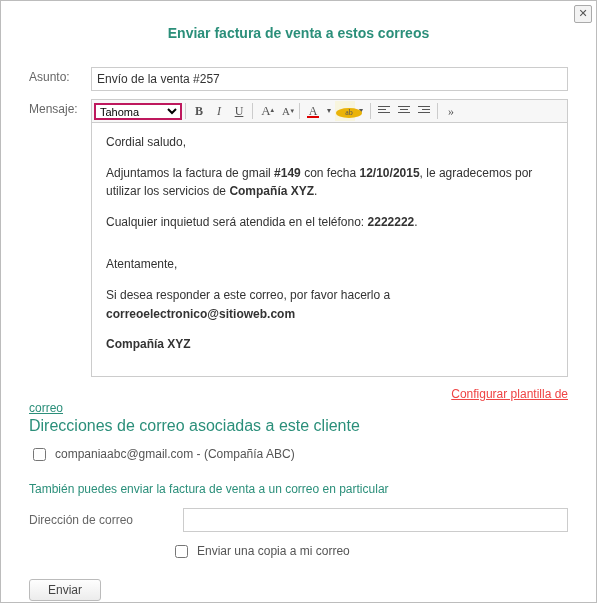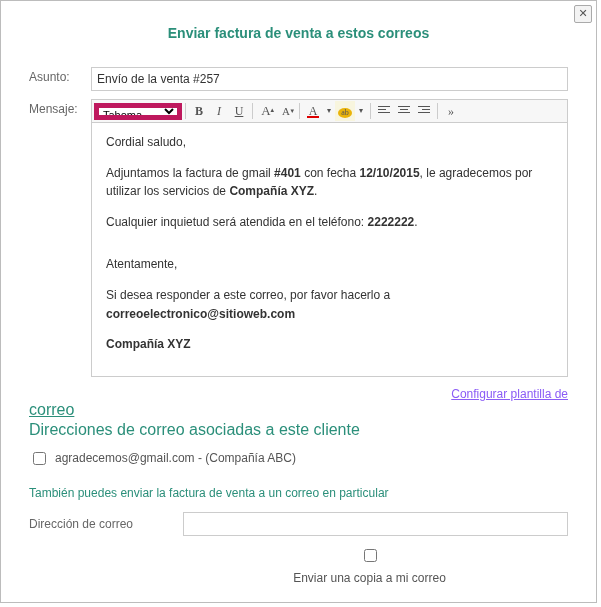--- a/index.html
+++ b/index.html
@@ -66,21 +66,21 @@
     border: 1px solid #ccc;
     background: #f7f7f7;
     display: flex;
     align-items: center;
     gap: 0;
     padding: 1px 2px;
     height: 20px;
   }
   .toolbar .font-select {
     font-size: 11px;
-    border: 5px solid #be185d;
+    border: 2px solid #be185d;
     background: #fff;
     height: 17px;
     width: 88px;
   }
   .tbtn {
     width: 18px;
     height: 18px;
     line-height: 18px;
     text-align: center;
     color: #555;
@@ -96,21 +96,21 @@
     background: #ccc;
     margin: 0 3px;
   }
   .tbtn.bigA { font-size: 13px; font-family: Tahoma; position:relative;}
   .tbtn.bigA .arrow-up{ position:absolute; top:-1px; right:1px; font-size:7px;}
   .tbtn.smallA { font-size: 11px; font-family: Tahoma; position:relative;}
   .tbtn.smallA .arrow-dn{ position:absolute; bottom:0; right:1px; font-size:7px;}
   .tbtn.fontcolor { position: relative; }
   .tbtn.fontcolor .bar { position:absolute; left:3px; right:3px; bottom:2px; height:2px; background:#d00; }
   .tbtn.hilite { position: relative; background:#ffeb3b22;}
-  .tbtn.hilite .circ { display:inline-block; width:14px; height:10px; border-radius:50%; background:#eab308; line-height:10px; font-size:8px; text-align:center; color:#555;}
+  .tbtn.hilite .circ { display:inline-block; width:26px; height:10px; border-radius:50%; background:#eab308; line-height:10px; font-size:8px; text-align:center; color:#555;}
   .tbtn.drop { width: 10px; font-size: 8px; }
   .tbtn .bars { display:inline-block; width:12px;}
   .tbtn .bars span{ display:block; height:1px; background:#555; margin:2px 0;}
   .tbtn.left .bars span:nth-child(2){ width:70%; }
   .tbtn.center .bars span:nth-child(2){ width:70%; margin-left:auto; margin-right:auto;}
   .tbtn.right .bars span:nth-child(2){ width:70%; margin-left:auto;}
   .tbtn.dbl { font-size:12px; line-height:18px; color:#555; }
   .editor-body {
     border: 1px solid #ccc;
     border-top: none;
@@ -118,21 +118,21 @@
     min-height: 214px;
     font-family: Tahoma, Arial, sans-serif;
     font-size: 12px;
     color: #333;
     line-height: 1.55;
   }
   .editor-body p { margin: 0 0 12px 0;}
   .link-row a, a.link {
     color: #2b8f7a;
     text-decoration: underline;
-    font-size: 16px;
+    font-size: 12px;
   }
   .sub-label {
     color: #2b8f7a;
     margin: 2px 0 10px 0;
     font-size: 16px;
   }
   .check-row {
     display: flex;
     align-items: center;
     gap: 6px;
@@ -162,39 +162,38 @@
     padding: 3px 5px;
     font-size: 12px;
   }
   .copy-row {
     display: flex;
     align-items: center;
     gap: 6px;
     margin-left: 142px;
     color: #555;
     margin-bottom: 18px;
-    flex-direction: column;
   }
   .footer {
     display: flex;
-    justify-content: center;
+    justify-content: flex-start;
   }
   .btn {
     border: 1px solid #bbb;
     background: linear-gradient(#fefefe,#ececec);
     color: #444;
     padding: 3px 18px;
     font-family: Tahoma, Arial, sans-serif;
     font-size: 12px;
     border-radius: 3px;
     cursor: pointer;
   }
   b.nolab { font-weight: bold; }
   .config-wrap { text-align: right; margin-top:4px; line-height:1.5; }
-  .config-wrap a { color:#8b5cf6; text-decoration:underline;}
+  .config-wrap a { color:#ef4444; text-decoration:underline;}
 </style>
 </head>
 <body>
 
 <div class="dialog">
   <div class="close-btn">✕</div>
   <div class="title">Enviar factura de venta a estos correos</div>
 
   <div class="row">
     <label>Asunto:</label>
@@ -223,21 +222,21 @@
         <div class="tsep"></div>
         <div class="tbtn left"><span class="bars"><span></span><span></span><span></span></span></div>
         <div class="tbtn center"><span class="bars"><span></span><span></span><span></span></span></div>
         <div class="tbtn right"><span class="bars"><span></span><span></span><span></span></span></div>
         <div class="tsep"></div>
         <div class="tbtn dbl">»</div>
       </div>
       <div class="editor-body">
         <p>Cordial saludo,</p>
         <p>
-          <span>Adjuntamos la factura de gmail </span><b class="nolab">#401</b><span> con fecha </span><b class="nolab">12/10/2015</b><span>, le agradecemos por utilizar los servicios de </span><b class="nolab">Compañía XYZ</b><span>.</span>
+          <span>Adjuntamos la factura de gmail </span><b class="nolab">#149</b><span> con fecha </span><b class="nolab">12/10/2015</b><span>, le agradecemos por utilizar los servicios de </span><b class="nolab">Compañía XYZ</b><span>.</span>
         </p>
         <p>
           <span>Cualquier inquietud será atendida en el teléfono: </span><b class="nolab">2222222</b><span>.</span>
         </p>
         <p style="margin-top:24px">Atentamente,</p>
         <p>
           <span>Si desea responder a este correo, por favor hacerlo a </span><b class="nolab">correoelectronico@sitioweb.com</b>
         </p>
         <p><b class="nolab">Compañía XYZ</b></p>
       </div>
@@ -248,21 +247,21 @@
     <a href="#"><span>Configurar plantilla de</span></a>
   </div>
   <div style="margin-top:-2px;">
     <a href="#" class="link">correo</a>
   </div>
   <div class="sub-label">Direcciones de correo asociadas a este cliente</div>
 
   <div class="check-row">
     <input type="checkbox" class="chk" style="">
     <span>
-      <span>agradecemos@gmail.com</span><span> - (</span><span>Compañía ABC</span><span>)</span>
+      <span>companiaabc@gmail.com</span><span> - (</span><span>Compañía ABC</span><span>)</span>
     </span>
   </div>
 
   <div class="hint">También puedes enviar la factura de venta a un correo en particular</div>
 
   <div class="addr-row">
     <label>Dirección de correo</label>
     <input class="addr-input" type="text" value="" style="">
   </div>
 

